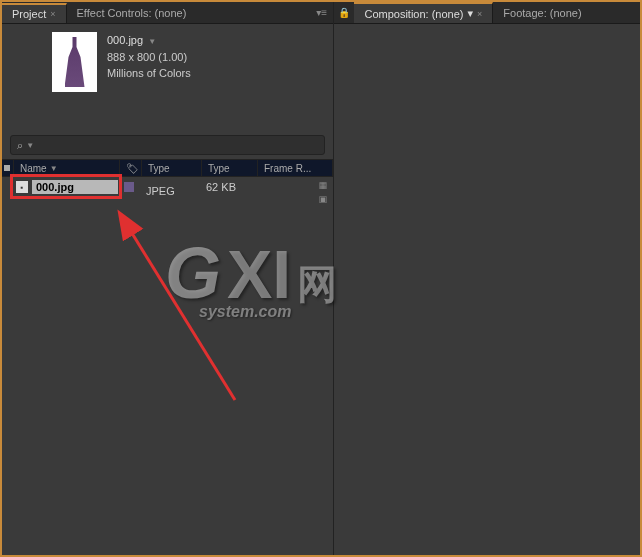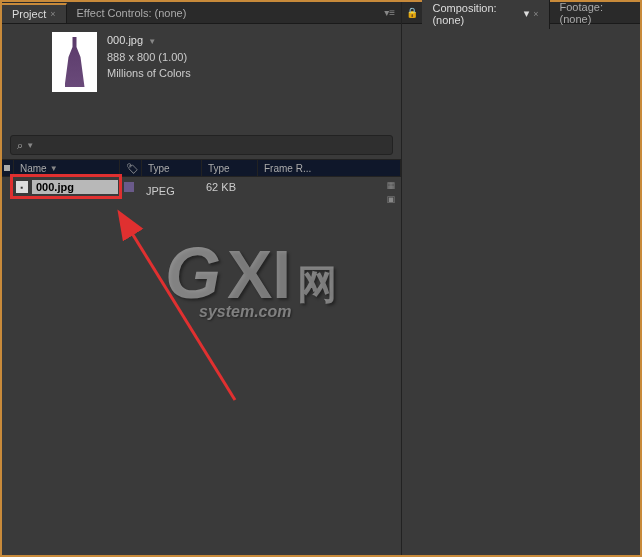--- a/index.html
+++ b/index.html
@@ -1,20 +1,20 @@
 <!DOCTYPE html>
 <html><head>
 <meta charset="utf-8">
 <style>
   * { box-sizing: border-box; margin: 0; padding: 0; font-family: Arial, sans-serif; }
   body { background: #3a3a3a; width: 642px; height: 557px; overflow: hidden; position: relative; }
   
   .app { display: flex; height: 100%; border: 2px solid #c88a3a; }
   
-  .left-panel { width: 400px; background: #3a3a3a; border-right: 1px solid #222; position: relative; }
+  .left-panel { width: 332px; background: #3a3a3a; border-right: 1px solid #222; position: relative; }
   .right-panel { flex: 1; background: #3a3a3a; position: relative; }
   
   .tab-bar { display: flex; align-items: center; height: 22px; background: #2a2a2a; border-bottom: 1px solid #1a1a1a; font-size: 11px; }
   .tab { padding: 3px 10px; color: #aaa; cursor: pointer; display: flex; align-items: center; gap: 4px; }
   .tab.active { background: #3a3a3a; color: #ddd; border-right: 1px solid #1a1a1a; border-top: 2px solid #c88a3a; }
   .tab .close { font-size: 9px; color: #888; }
   .tab-bar .spacer { flex: 1; }
   .panel-menu { padding: 0 6px; color: #888; cursor: pointer; font-size: 10px; }
   .lock-icon { padding: 0 4px; color: #888; font-size: 10px; }
   

